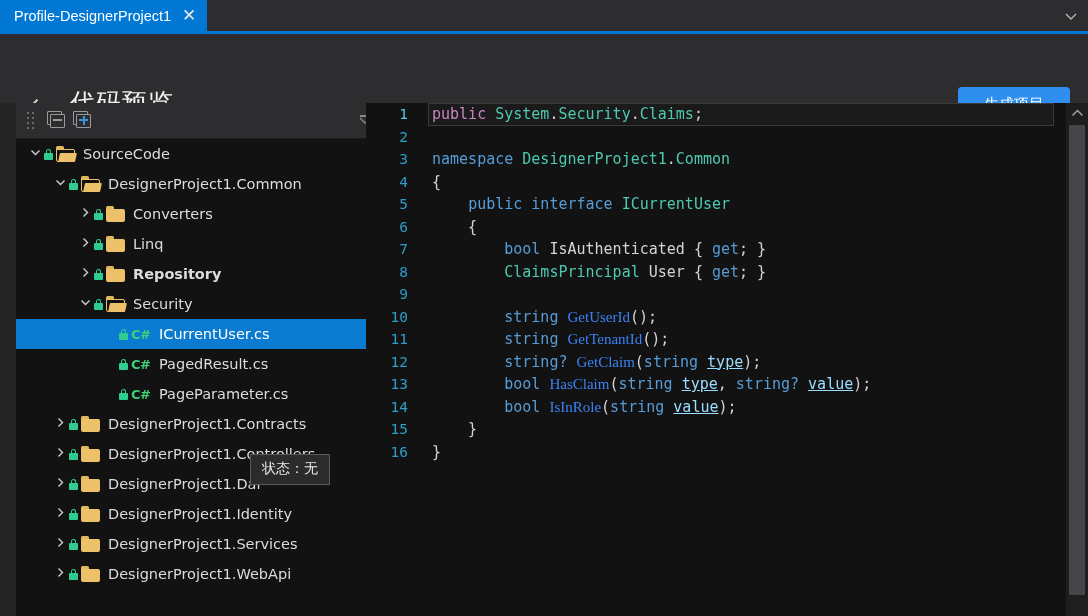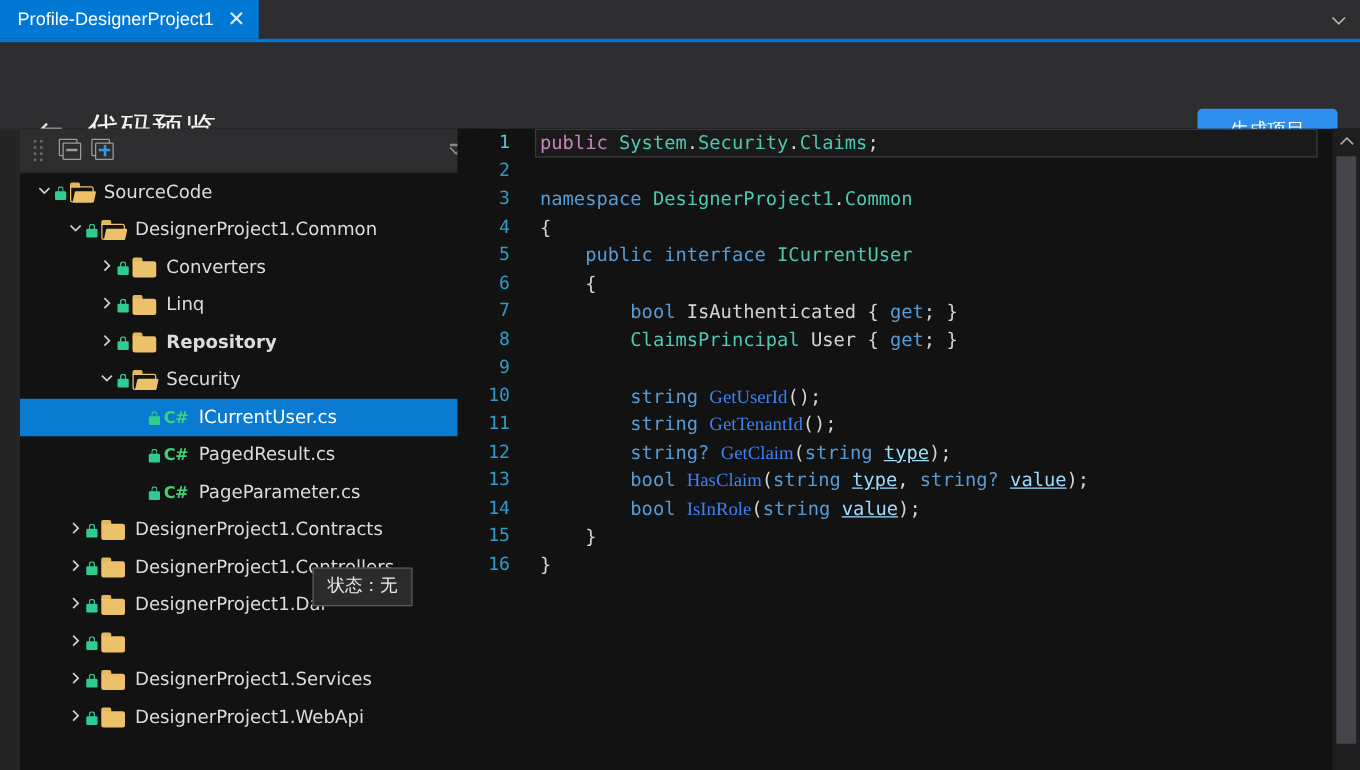--- a/index.html
+++ b/index.html
@@ -434,20 +434,21 @@
               <path d="M3.5 1.5 L7.5 5.5 L3.5 9.5" fill="none" stroke="currentColor" stroke-width="1.4"></path>
             </svg></span>
           <span class="lock">
             <span class="shackle"></span>
             <span class="body"></span>
           </span>
           <span class="folder">
             <span class="tab-t"></span>
             <span class="main"></span>
           </span>
+          <span class="tree-label">DesignerProject1.Identity</span>
         </div>
         <div class="tree-row" style="padding-left: 35px;">
           <span class="chev"><svg width="11" height="11" viewBox="0 0 11 11">
               <path d="M3.5 1.5 L7.5 5.5 L3.5 9.5" fill="none" stroke="currentColor" stroke-width="1.4"></path>
             </svg></span>
           <span class="lock">
             <span class="shackle"></span>
             <span class="body"></span>
           </span>
           <span class="folder">

